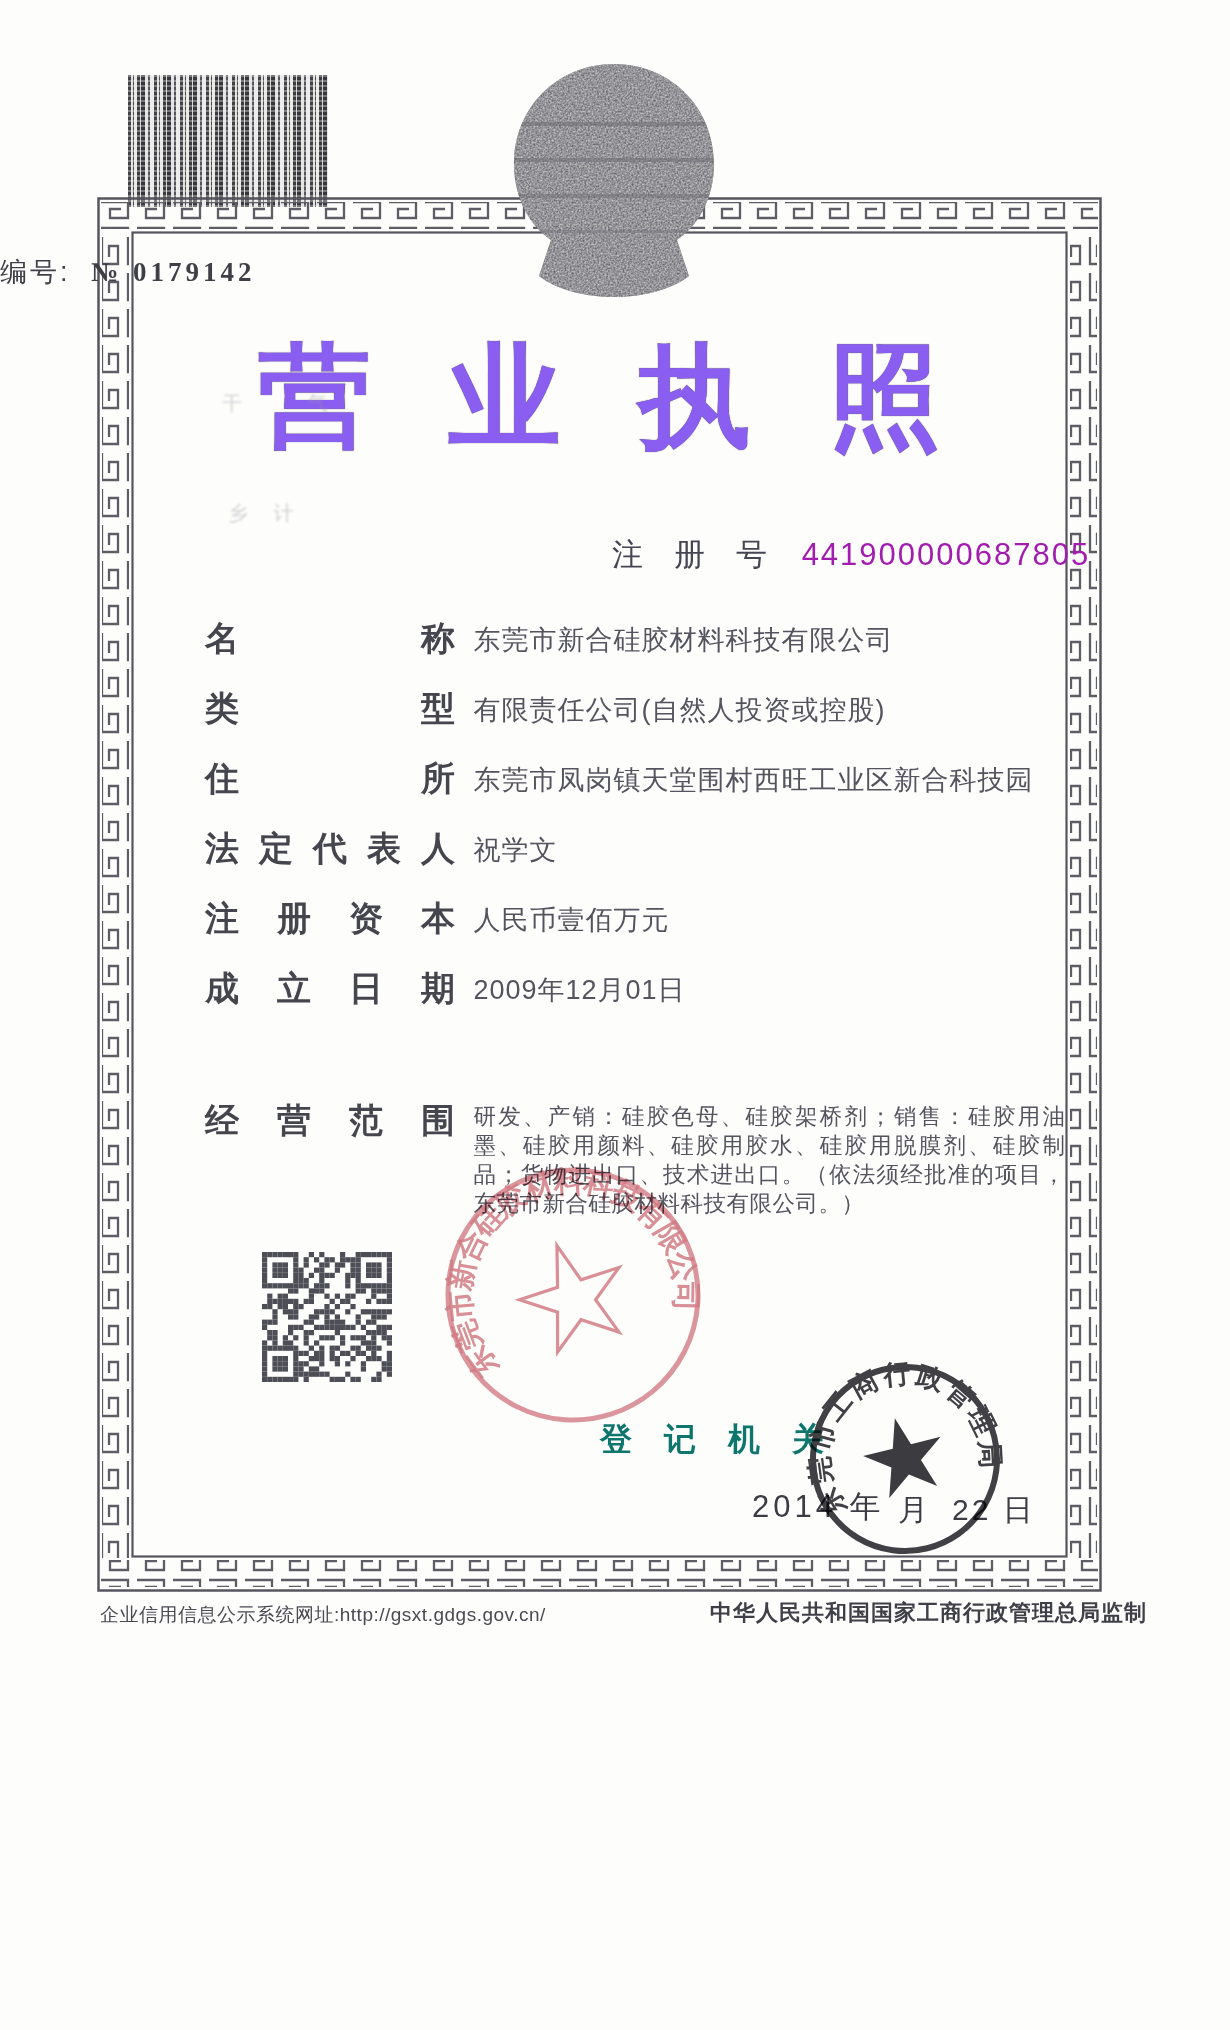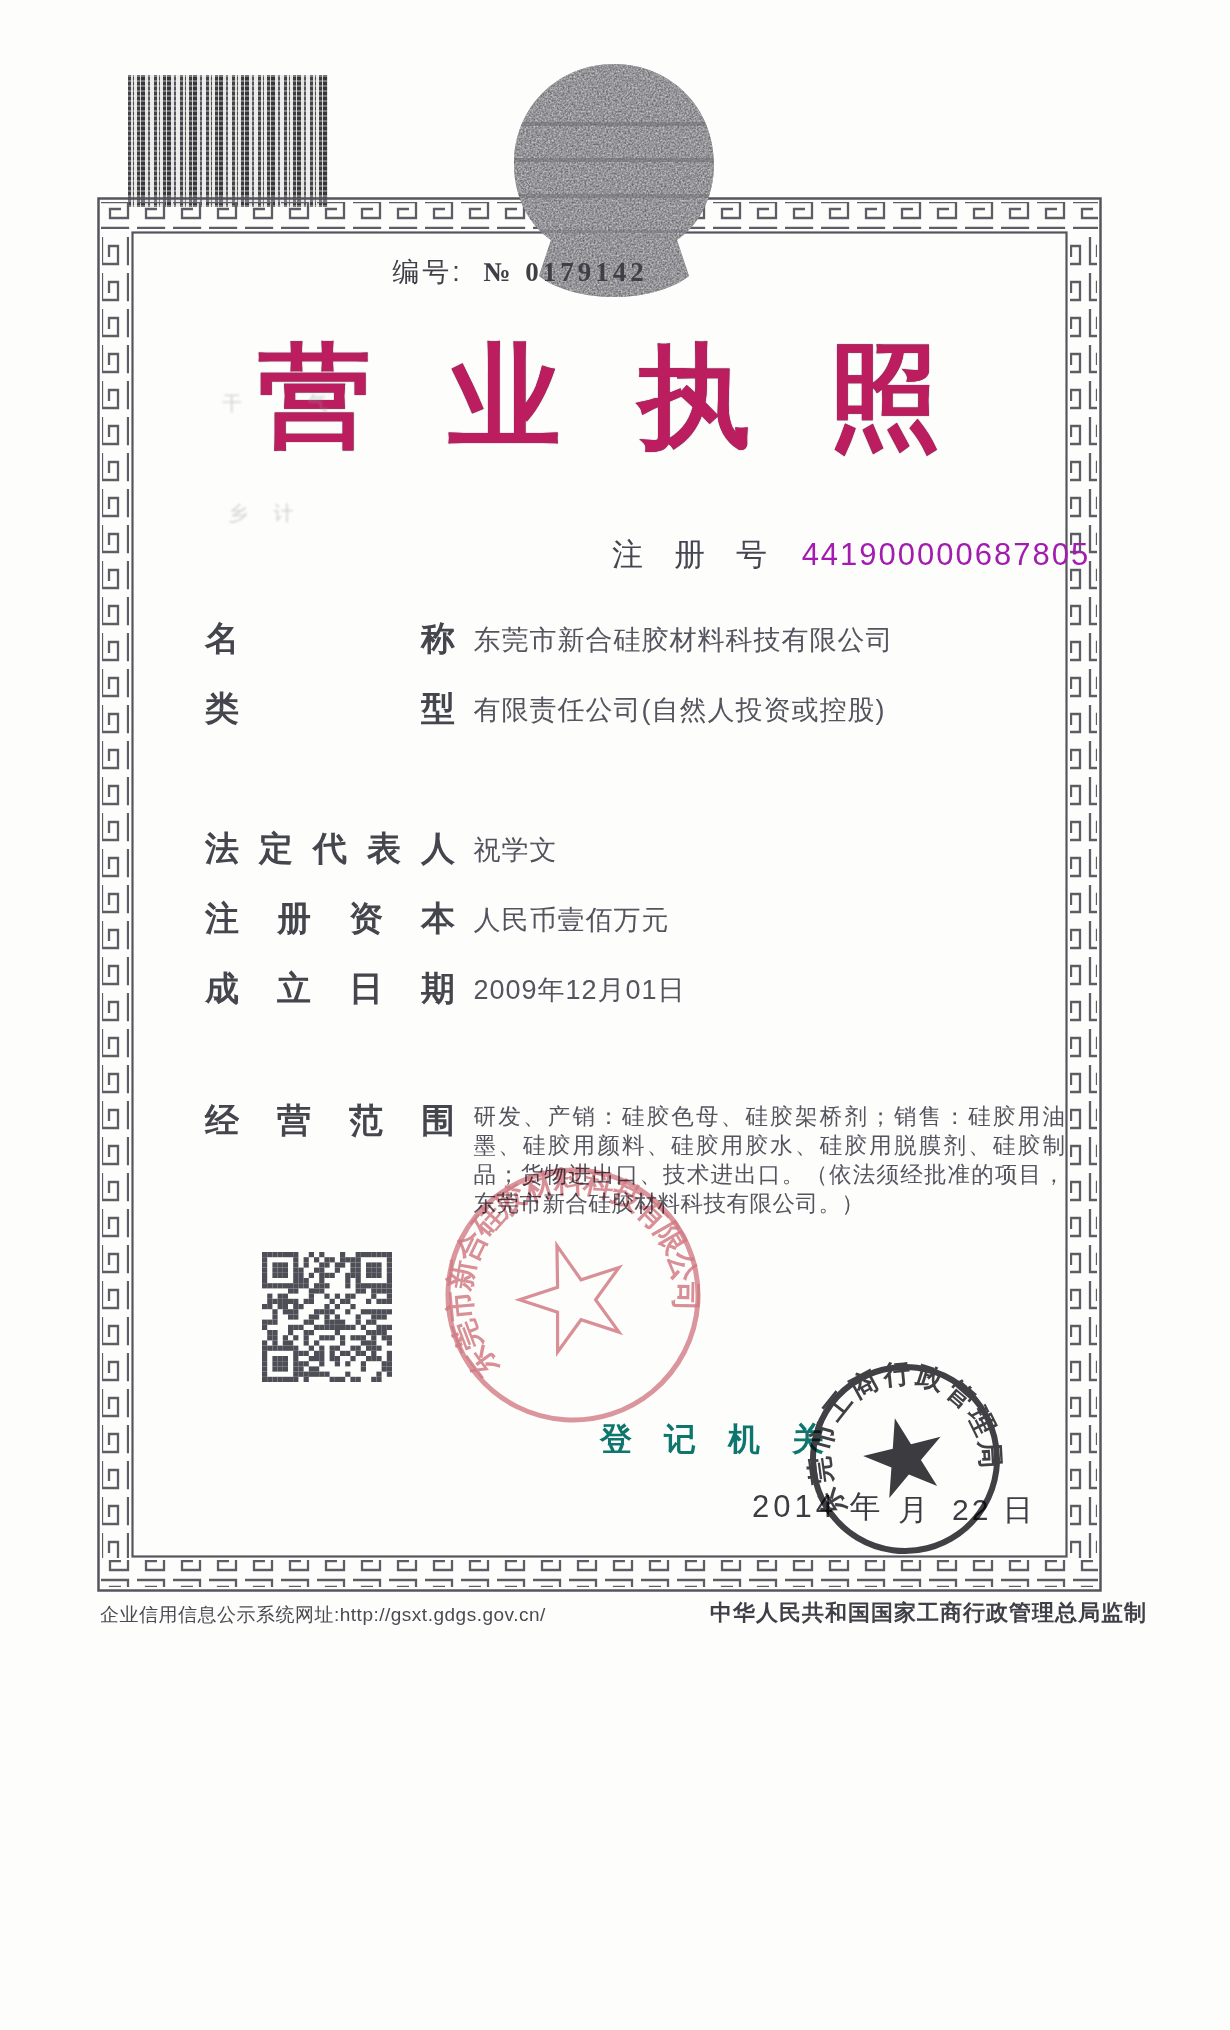--- a/index.html
+++ b/index.html
@@ -12,28 +12,28 @@
     position:absolute;left:128px;top:75px;width:200px;height:132px;
     background:
       repeating-linear-gradient(0deg, rgba(250,250,248,.35) 0 2px, rgba(0,0,0,0) 2px 5px),
       repeating-linear-gradient(90deg,#3c3c42 0 3px,#e9e9e6 3px 5px,#46464c 5px 6px,#f1f1ee 6px 9px,#35353b 9px 12px,#dededa 12px 13px,#303036 13px 17px,#ececea 17px 20px,#50505a 20px 22px,#f4f4f2 22px 26px);
     filter:blur(.4px) contrast(.92);
   }
   
   .frame{position:absolute;left:97px;top:197px;}
   .emblem{position:absolute;left:503px;top:62px;}
   
-  .serial{position:absolute;top:254px;left:0;width:1040px;text-align:center;
+  .serial{position:absolute;top:254px;left:0;width:1040px;text-align:left;
     font-size:27px;letter-spacing:3px;color:#3f3f47;}
   .serial .no{font-family:"Liberation Serif",serif;font-weight:bold;margin-left:10px;letter-spacing:4px;}
   
   .title{
     position:absolute;left:97px;top:330px;width:1005px;margin:0;
     text-align:center;font-size:112px;line-height:1.2;font-weight:900;
-    letter-spacing:78px;text-indent:78px;color:#be185d;
+    letter-spacing:78px;text-indent:78px;color:#8b5cf6;
     font-family:"Liberation Sans",sans-serif;
     text-shadow:0 0 1px #2e2e33;
     filter:contrast(.95);
   }
   
   .regno{position:absolute;left:612px;top:534px;font-size:31px;color:#4a4a55;white-space:nowrap;}
   .regno .lbl{font-family:Liberation Sans, sans-serif;color:#464653;text-align:right;}
   .regno .val{margin-left:26px;letter-spacing:2px;color:#a21caf;}
   
   .row{position:absolute;left:205px;width:870px;}
@@ -123,20 +123,24 @@
     <span class="val">441900000687805</span>
   </div>
 
   <div class="row r1">
     <span class="lbl">名称</span>
     <span class="val">东莞市新合硅胶材料科技有限公司</span>
   </div>
   <div class="row r2">
     <span class="lbl">类型</span>
     <span class="val">有限责任公司(自然人投资或控股)</span>
+  </div>
+  <div class="row r3">
+    <span class="lbl">住所</span>
+    <span class="val">东莞市凤岗镇天堂围村西旺工业区新合科技园</span>
   </div>
   <div class="row r5">
     <span class="lbl">注册资本</span>
     <span class="val">人民币壹佰万元</span>
   </div>
   <div class="row r4">
     <span class="lbl">法定代表人</span>
     <span class="val">祝学文</span>
   </div>
   <div class="row r6">

